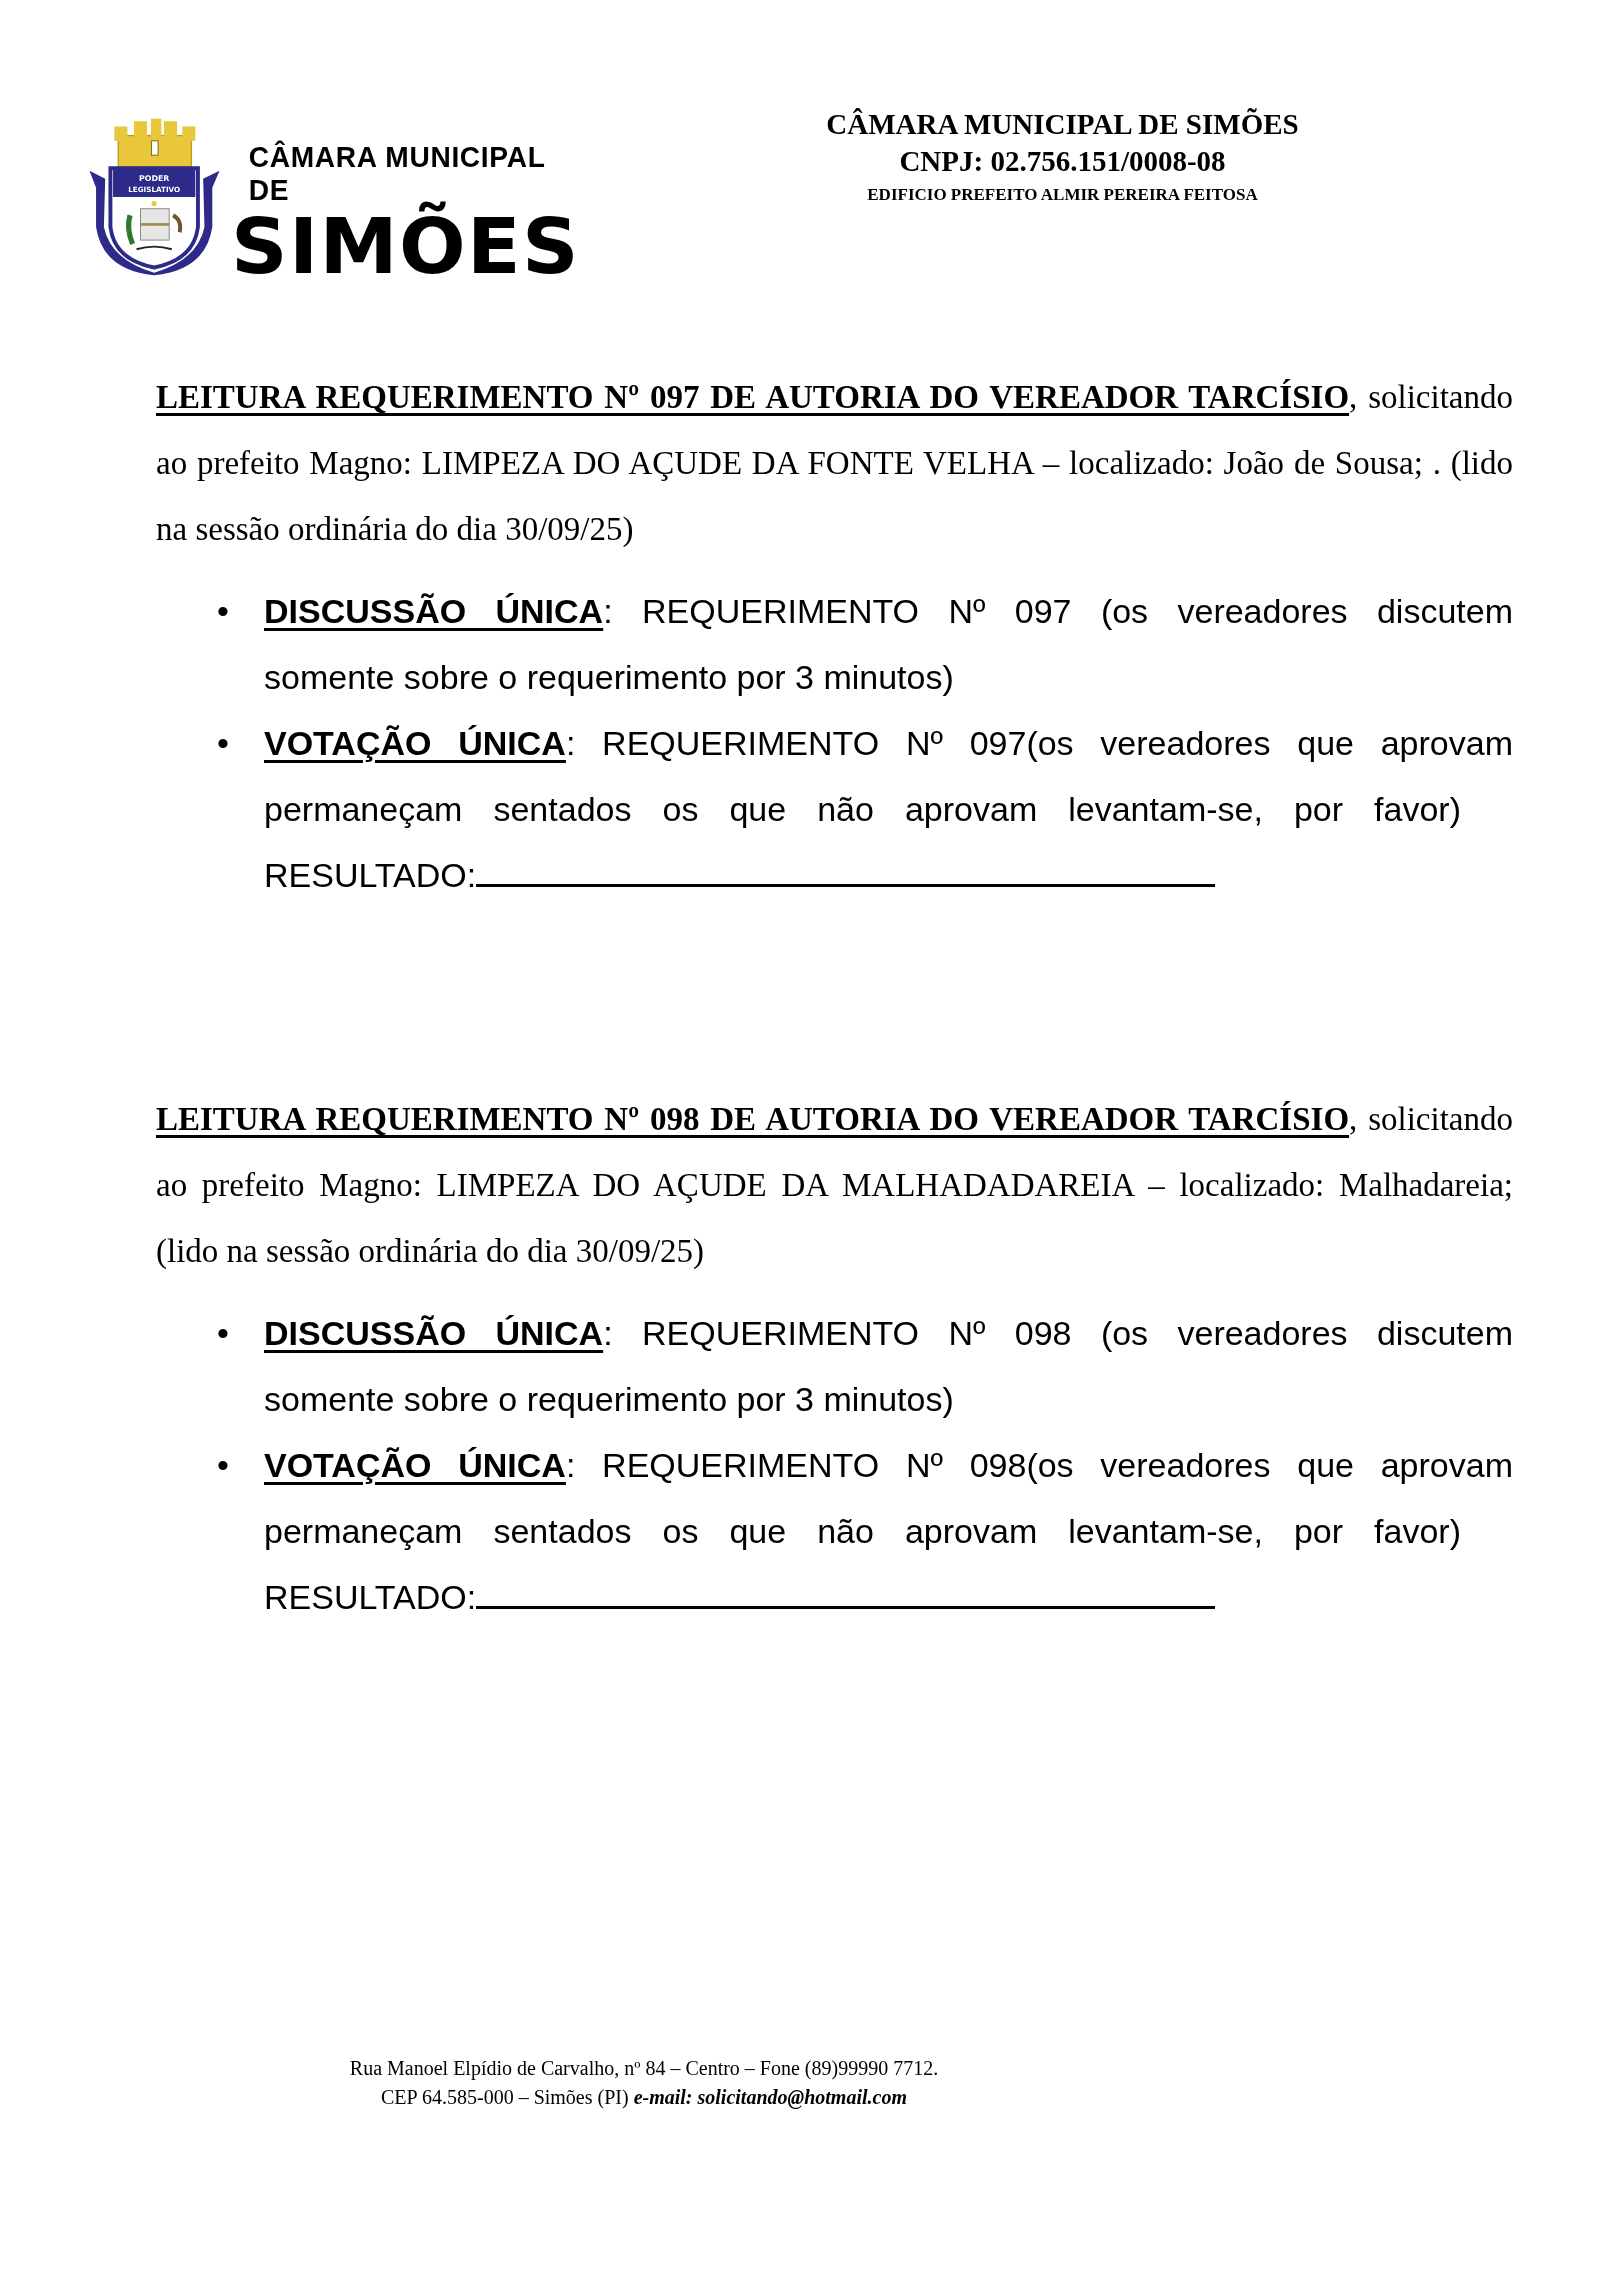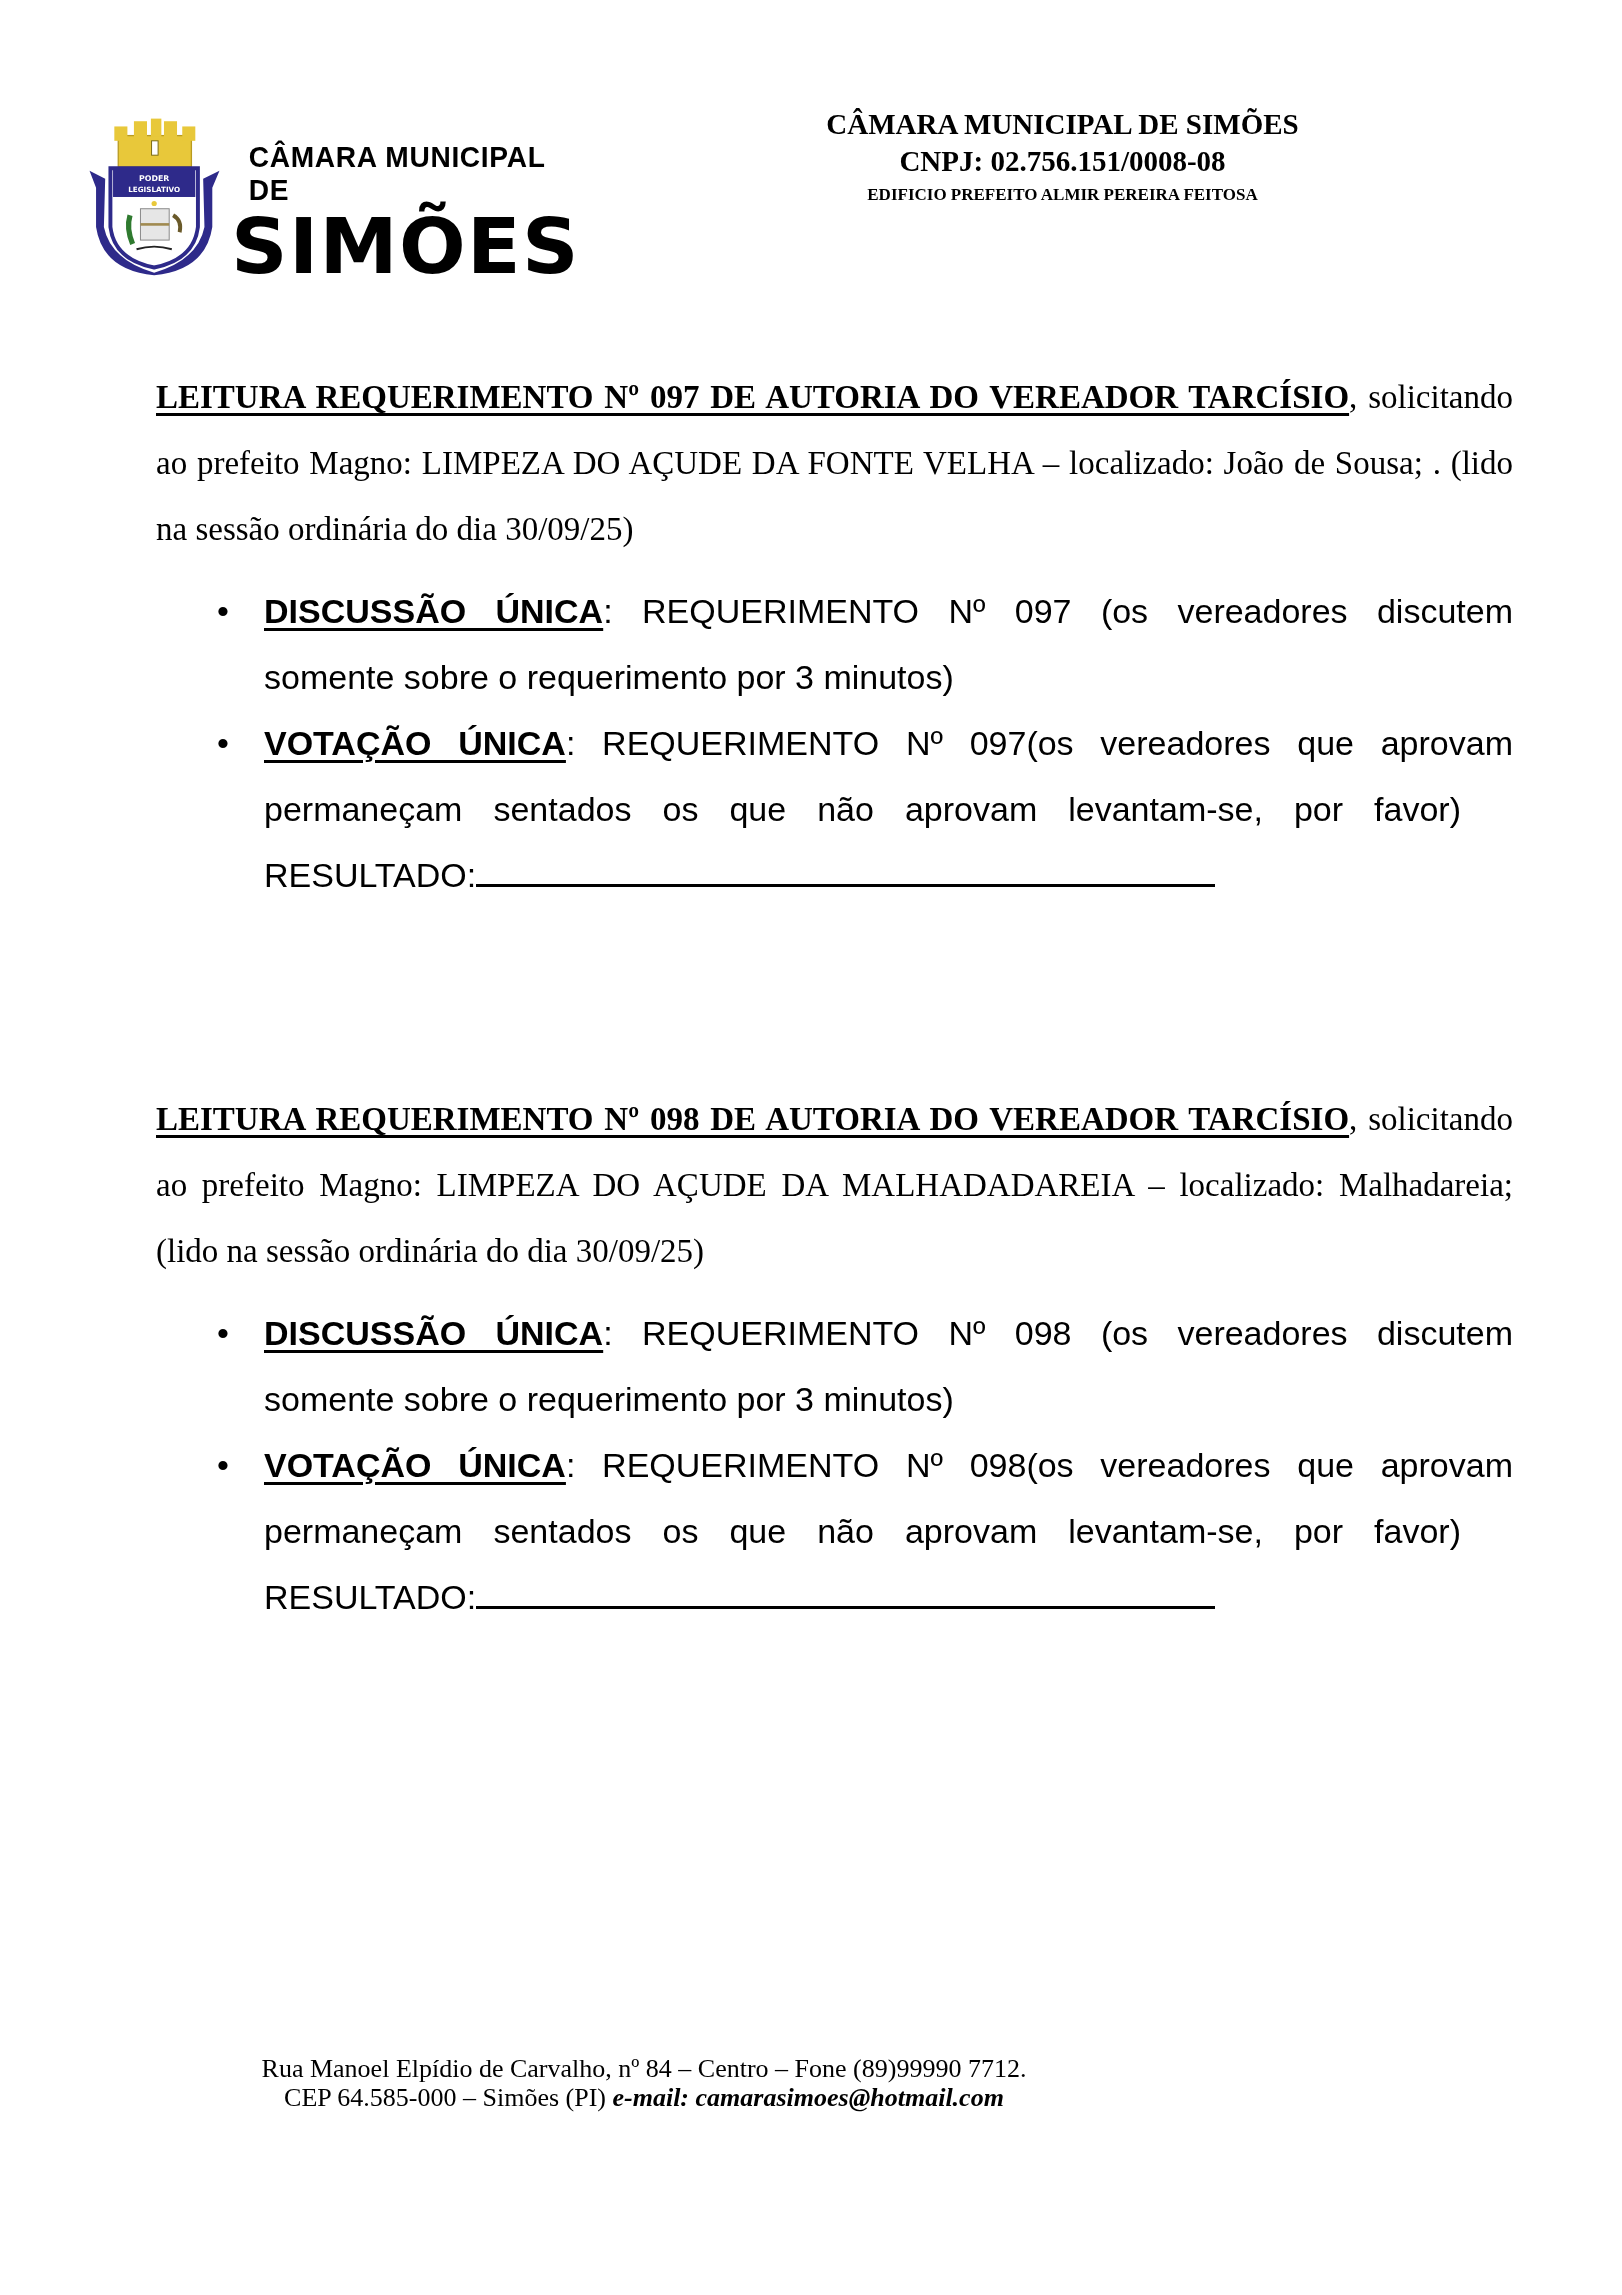--- a/index.html
+++ b/index.html
@@ -39,21 +39,21 @@
   .items { list-style: none; margin: 15.7px 0 0 0; padding: 0 0 0 108px; }
   .item { position: relative; font-family: "Liberation Sans", sans-serif; font-size: 34px;
           line-height: 66px; text-align: justify; margin: 0; }
   .bullet { position: absolute; left: -47px; top: 0; font-size: 34px; }
   .item .lbl { font-weight: bold; text-decoration: underline; text-decoration-thickness: 3.3px; text-underline-offset: 5.2px; }
   .spacer { display: inline-block; width: 52px; }
   .blank { display: inline-block; width: 739px; border-bottom: 3.3px solid #000; height: 34px; vertical-align: baseline; }
 
   
   .footer { position: absolute; left: 0; top: 2054px; width: 1288px; text-align: center;
-            font-family: "Liberation Serif", serif; font-size: 26px; line-height: 29px; }
+            font-family: "Liberation Serif", serif; font-size: 20px; line-height: 29px; }
   .footer .email { font-weight: bold; font-style: italic; }
 </style>
 </head>
 <body>
 
 <div class="logo">
   <svg class="crest" viewBox="0 0 215 245">
 
     <g>
       <rect x="52" y="30" width="112" height="48" fill="#e8c83a" stroke="#b89a20" stroke-width="2"></rect>
@@ -110,15 +110,15 @@
       <span class="bullet">•</span><span class="lbl">DISCUSSÃO ÚNICA</span><span>:  REQUERIMENTO Nº 098 (os vereadores discutem somente sobre o requerimento por 3 minutos)</span>
     </li>
     <li class="item">
       <span class="bullet">•</span><span class="lbl">VOTAÇÃO ÚNICA</span><span>: REQUERIMENTO Nº 098(os vereadores que aprovam permaneçam sentados os que não aprovam levantam-se, por favor)</span><span class="spacer"></span><span>RESULTADO:</span><span class="blank"></span>
     </li>
   </ul>
 </div>
 
 <div class="footer">
   <div>Rua Manoel Elpídio de Carvalho, nº 84 – Centro – Fone (89)99990 7712.</div>
-  <div><span>CEP 64.585-000 – Simões (PI) </span><span class="email">e-mail: camarasimoes@hotmail.com</span></div>
+  <div><span>CEP 64.585-000 – Simões (PI) </span><span class="email">e-mail: solicitando@hotmail.com</span></div>
 </div>
 
 
 </body></html>

